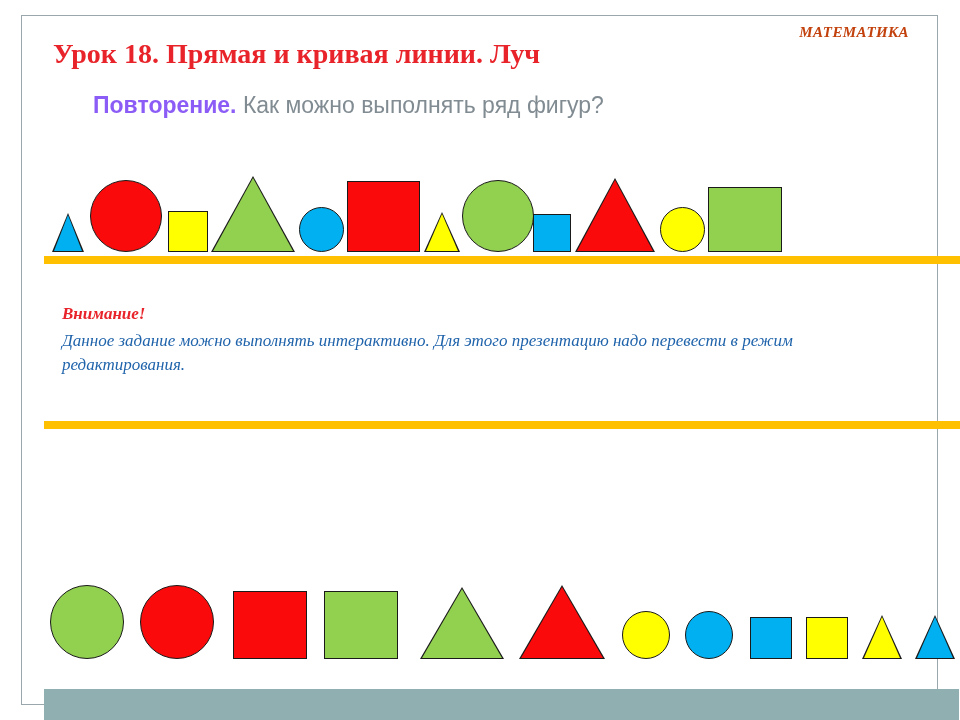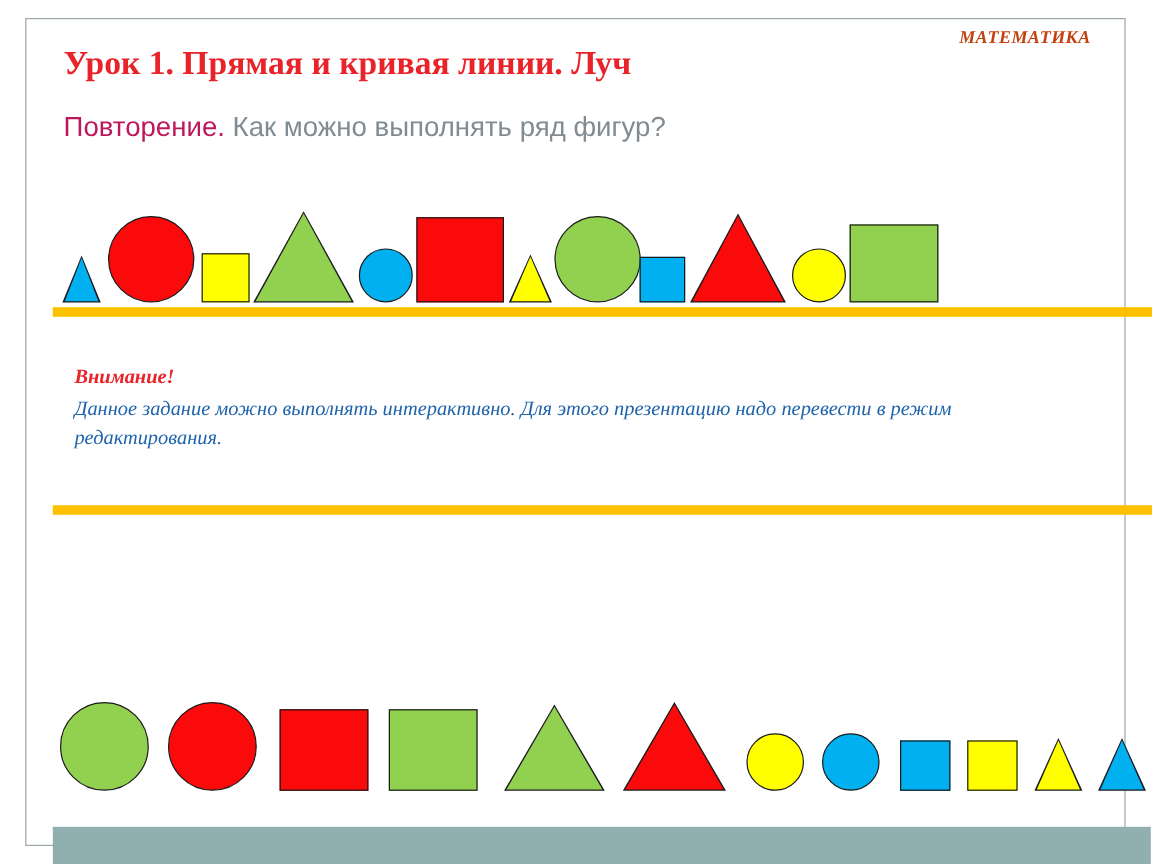--- a/index.html
+++ b/index.html
@@ -60,22 +60,23 @@
   }
 
   #subtitle {
     position: absolute;
     left: 31px;
     top: 76px;
     white-space: nowrap;
     font-size: 23px;
   }
   #subtitle .lead {
-    color: #be185d;
-    font-weight: normal;
+    color: #8b5cf6;
+    font-weight: bold;
+    margin-left: 40px;
   }
   #subtitle .rest {
     color: #808b92;
     font-weight: normal;
   }
 
   
   .gold-bar {
     position: absolute;
     left: 22px;
@@ -161,21 +162,21 @@
     background: #8fafb0;
   }
 </style>
 </head>
 <body>
 
 <div id="slide">
 
   <div id="frame">
 
-    <div id="title">Урок 1. Прямая и кривая линии. Луч</div>
+    <div id="title">Урок 18. Прямая и кривая линии. Луч</div>
 
     <div id="subject-label">МАТЕМАТИКА</div>
 
     <div id="subtitle">
       <span class="lead">Повторение.</span>
       <span class="rest">Как можно выполнять ряд фигур?</span>
     </div>
 
     <div class="shape-row" id="shape-row-top">
         <div class="shape" style="left: 30px; top: 47px; width: 33px; height: 39px;">

